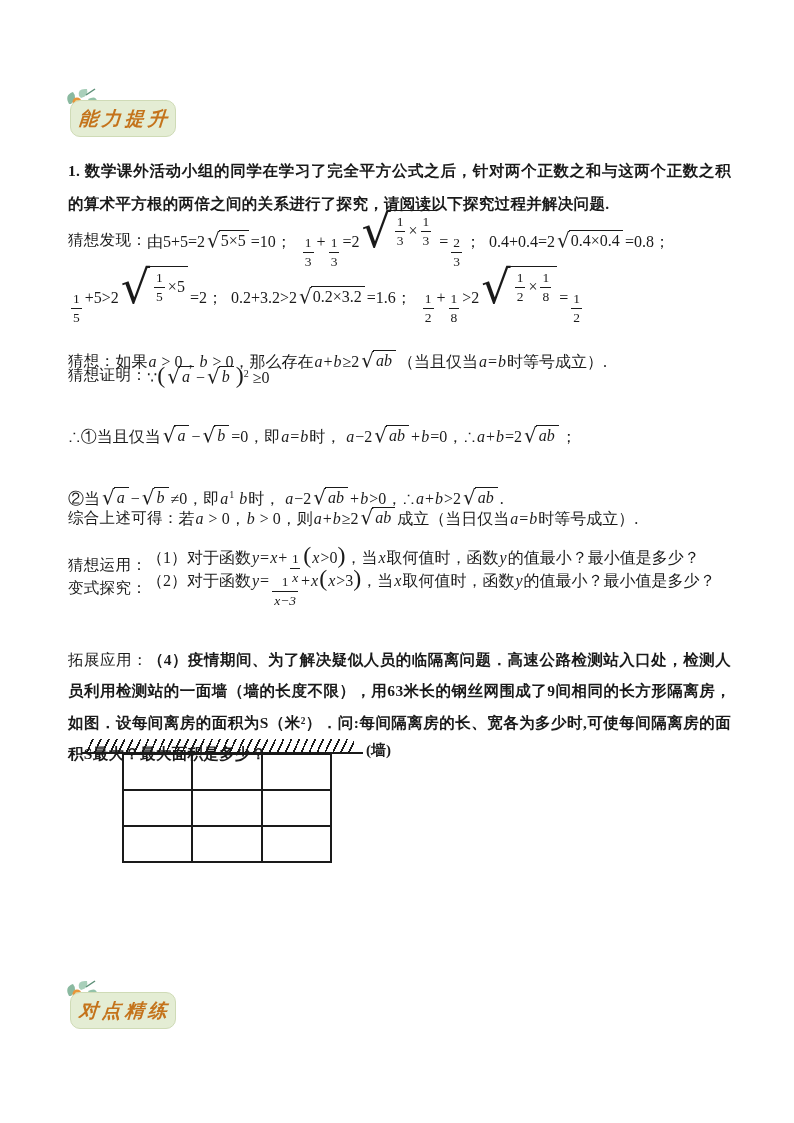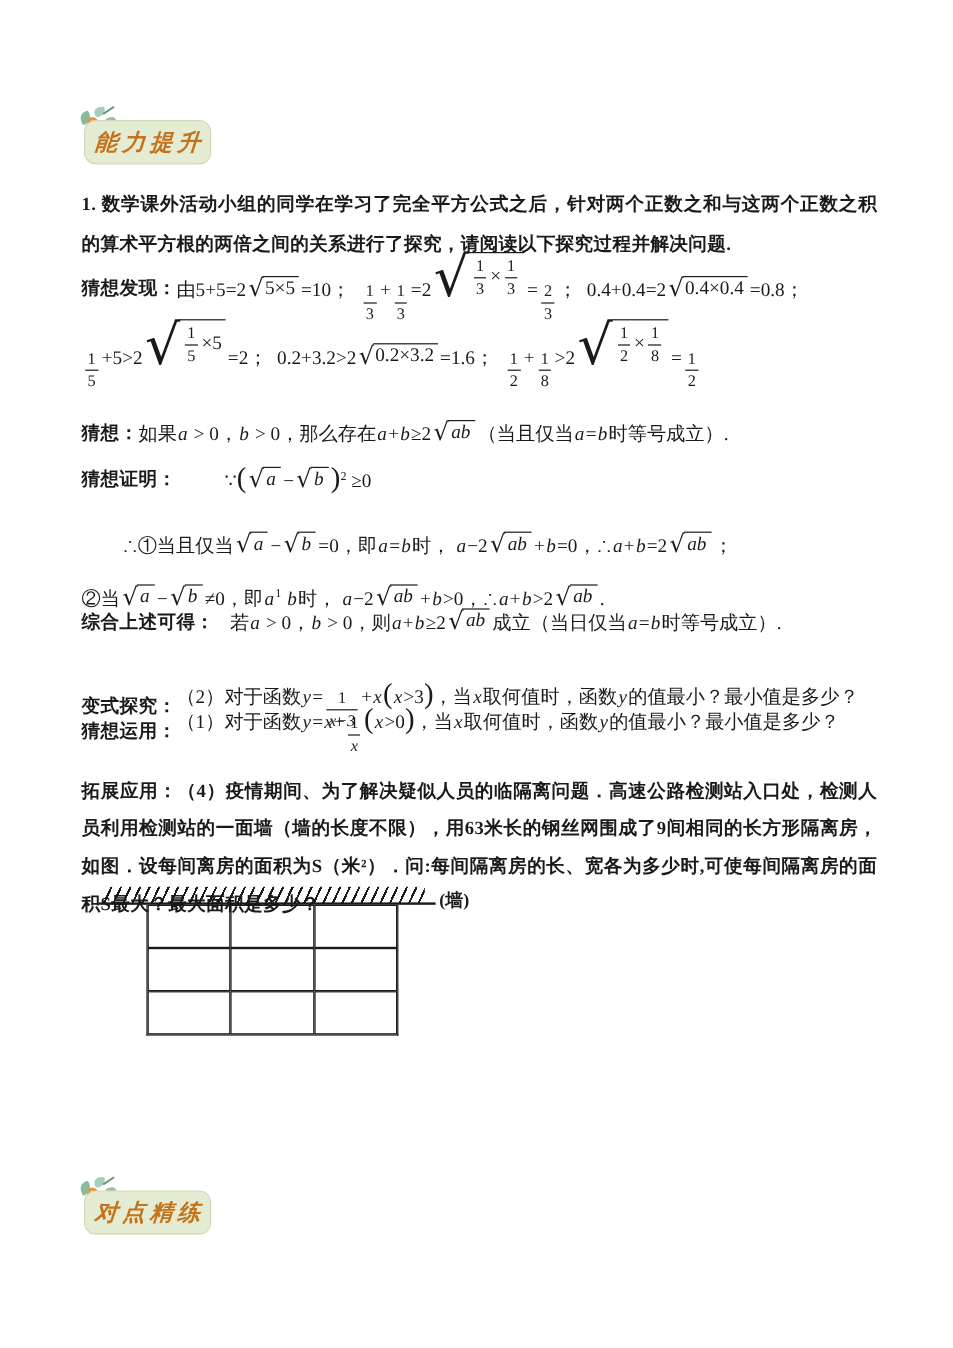--- a/index.html
+++ b/index.html
@@ -23,48 +23,48 @@
     padding-left:4px;white-space:nowrap;
   }
   .sprig{position:absolute;left:-2px;top:-2px;}
   
   .para{
     position:absolute;left:68px;width:663px;font-size:15.5px;line-height:33px;
     font-weight:600;text-align:justify;letter-spacing:0.3px;
   }
   #intro{top:138px;}
   #extension{top:628px;line-height:31.5px;}
-  .inline-label{font-weight:700;}
+  .inline-label{font-weight:400;}
   
   .math-line{
     position:absolute;left:68px;display:flex;align-items:center;white-space:pre;
     font-size:16px;font-weight:400;
   }
-  .mlabel{font-weight:700;font-size:15.5px;letter-spacing:0.3px;}
+  .mlabel{font-weight:400;font-size:15.5px;letter-spacing:0.3px;}
   .mtxt{font-weight:500;}
   .mit{font-style:italic;padding:0 1px;}
   sup.msup{font-size:10px;font-weight:500;}
   .big{font-size:24px;line-height:1;font-weight:400;transform:translateY(1px);}
   .frac{display:inline-flex;flex-direction:column;align-items:center;margin:0 3px;
         font-size:13.5px;line-height:1.3;font-weight:500;}
   .frac .den{border-top:1.4px solid #1a1a1a;padding:0 2px;}
   .frac .i{font-style:italic;}
   .sqrt{display:inline-flex;align-items:flex-start;margin:0 2px;}
   .sqrt .rad{font-family:"DejaVu Sans",sans-serif;font-size:20px;line-height:1;margin-right:-1px;}
   .sqrt .bar{border-top:1.6px solid #1a1a1a;padding:1px 3px 0 2px;display:inline-flex;align-items:center;}
   .sqrt.tall .rad{font-size:46px;line-height:0.92;}
   .sqrt.tall .bar{padding-top:2px;}
   #ml-0{top:214px;height:52px;}
   #ml-1{top:268px;height:56px;}
   #ml-2{top:348px;height:26px;}
-  #ml-3{top:380px;height:38px;gap:40px;}
-  #ml-4{top:440px;height:28px;margin-left:34px;}
+  #ml-3{top:356px;height:38px;}
+  #ml-4{top:422px;height:28px;}
   #ml-5{top:484px;height:28px;}
-  #ml-6{top:505px;height:26px;gap:13px;}
-  #ml-7{top:543px;height:44px;margin-top:44px;}
+  #ml-6{top:505px;height:26px;}
+  #ml-7{top:543px;height:44px;}
   #ml-8{top:566px;height:44px;}
   
   .hatch{
     position:absolute;left:86px;top:739px;width:268px;height:14px;
     background:repeating-linear-gradient(115deg,transparent 0 5.5px,#1a1a1a 5.5px 7.2px);
   }
   .wall-line{position:absolute;left:82px;top:752px;width:281px;border-top:2px solid #1a1a1a;}
   .wall-label{position:absolute;left:366px;top:741px;font-size:15px;font-weight:600;}
   .grid{
     position:absolute;left:122px;top:754px;width:210px;height:109px;

